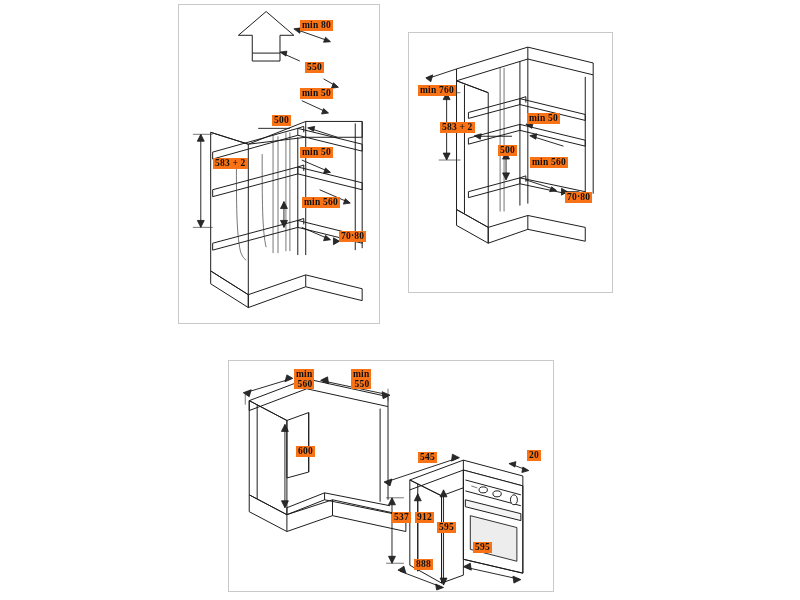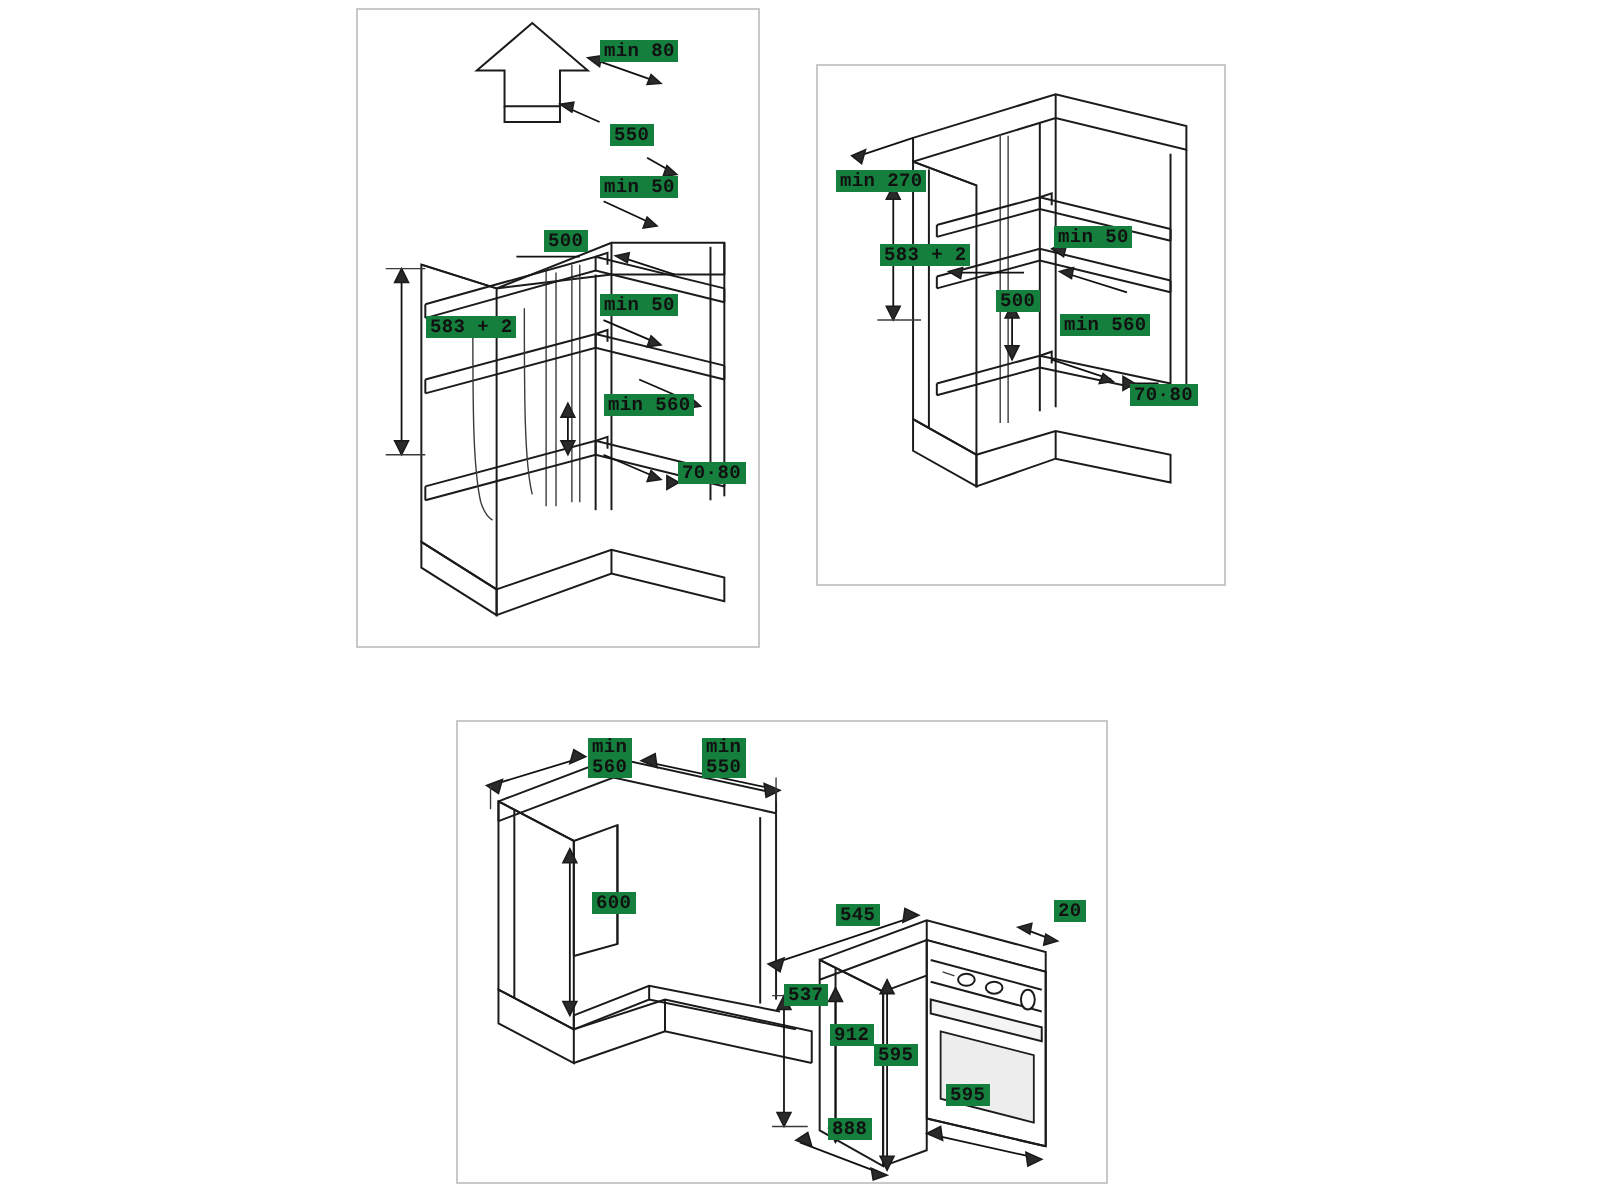--- a/index.html
+++ b/index.html
@@ -25,31 +25,31 @@
   .ln{stroke:#1b1b1b;fill:none;stroke-width:1;}
   .ln-thin{stroke:#3a3a3a;fill:none;stroke-width:0.7;}
   .ln-dim{stroke:#111;fill:none;stroke-width:0.9;}
   .fill-w{fill:#ffffff;stroke:#1b1b1b;stroke-width:1;}
   .fill-lt{fill:#f4f4f4;stroke:#1b1b1b;stroke-width:1;}
   .fill-dk{fill:#2a2a2a;stroke:#1b1b1b;stroke-width:0.8;}
   .fill-gl{fill:#ededed;stroke:#1b1b1b;stroke-width:0.9;}
 
   .dimlabel{
     position:absolute;
-    font-family:Liberation Mono, monospace;
+    font-family:Liberation Serif, serif;
     font-size:9.5px;
     font-weight:bold;
     color:#111111;
-    background:#15803d;
+    background:#f97316;
     padding:0 2px;
     white-space:nowrap;
     line-height:11px;
     letter-spacing:0.2px;
   }
-  .dimlabel.two{line-height:10px;text-align:center;}
+  .dimlabel.two{line-height:10px;text-align:right;}
 </style>
 </head>
 <body>
 
 <div class="panel" id="panel-tall">
   <svg class="svg-layer" viewBox="0 0 202 320">
     <g>
 
       <path class="ln" d="M32 128 L32 268 L70 292 L70 140 Z"></path>
       <path class="ln" d="M32 128 L70 140"></path>
@@ -341,36 +341,36 @@
 
 <div class="dimlabel" style="left:300px;top:20px;">min 80</div>
 <div class="dimlabel" style="left:305px;top:62px;">550</div>
 <div class="dimlabel" style="left:300px;top:88px;">min 50</div>
 <div class="dimlabel" style="left:272px;top:115px;">500</div>
 <div class="dimlabel" style="left:213px;top:158px;">583 + 2</div>
 <div class="dimlabel" style="left:300px;top:147px;">min 50</div>
 <div class="dimlabel" style="left:302px;top:197px;">min 560</div>
 <div class="dimlabel" style="left:339px;top:231px;">70·80</div>
 
-<div class="dimlabel" style="left:418px;top:85px;">min 270</div>
+<div class="dimlabel" style="left:418px;top:85px;">min 760</div>
 <div class="dimlabel" style="left:527px;top:113px;">min 50</div>
 <div class="dimlabel" style="left:440px;top:122px;">583 + 2</div>
 <div class="dimlabel" style="left:498px;top:145px;">500</div>
 <div class="dimlabel" style="left:530px;top:157px;">min 560</div>
 <div class="dimlabel" style="left:565px;top:192px;">70·80</div>
 
 <div class="dimlabel two" style="left:294px;top:369px;">
 
   <div>min</div>
   <div>560</div>
 </div>
 <div class="dimlabel two" style="left:351px;top:369px;">
   <div>min</div>
   <div>550</div>
 </div>
 <div class="dimlabel" style="left:296px;top:446px;">600</div>
 <div class="dimlabel" style="left:418px;top:452px;">545</div>
 <div class="dimlabel" style="left:507px;top:450px;margin-left:20px;">20</div>
-<div class="dimlabel" style="left:392px;top:492px;">537</div>
+<div class="dimlabel" style="left:392px;top:512px;">537</div>
 <div class="dimlabel" style="left:415px;top:512px;">912</div>
 <div class="dimlabel" style="left:437px;top:522px;">595</div>
 <div class="dimlabel" style="left:473px;top:542px;">595</div>
 <div class="dimlabel" style="left:414px;top:559px;">888</div>
 
 </body></html>

